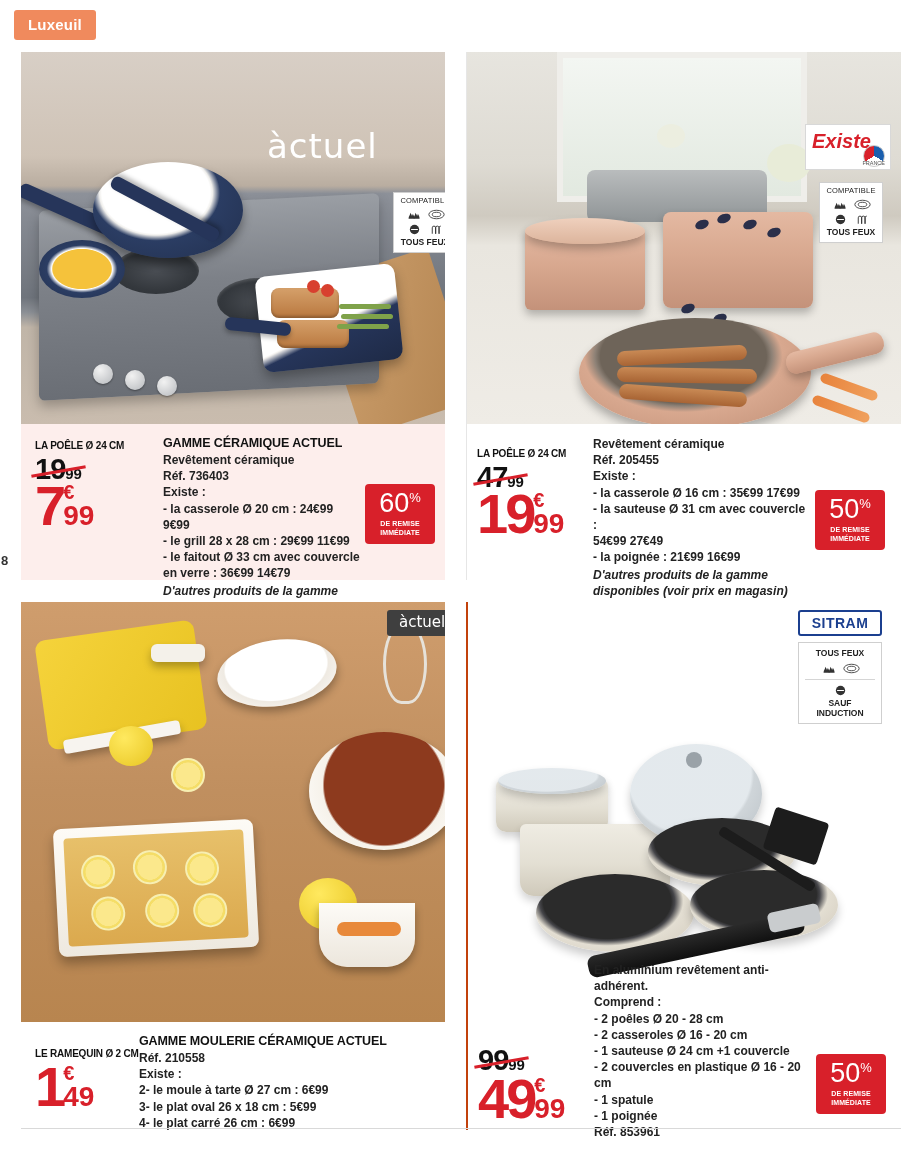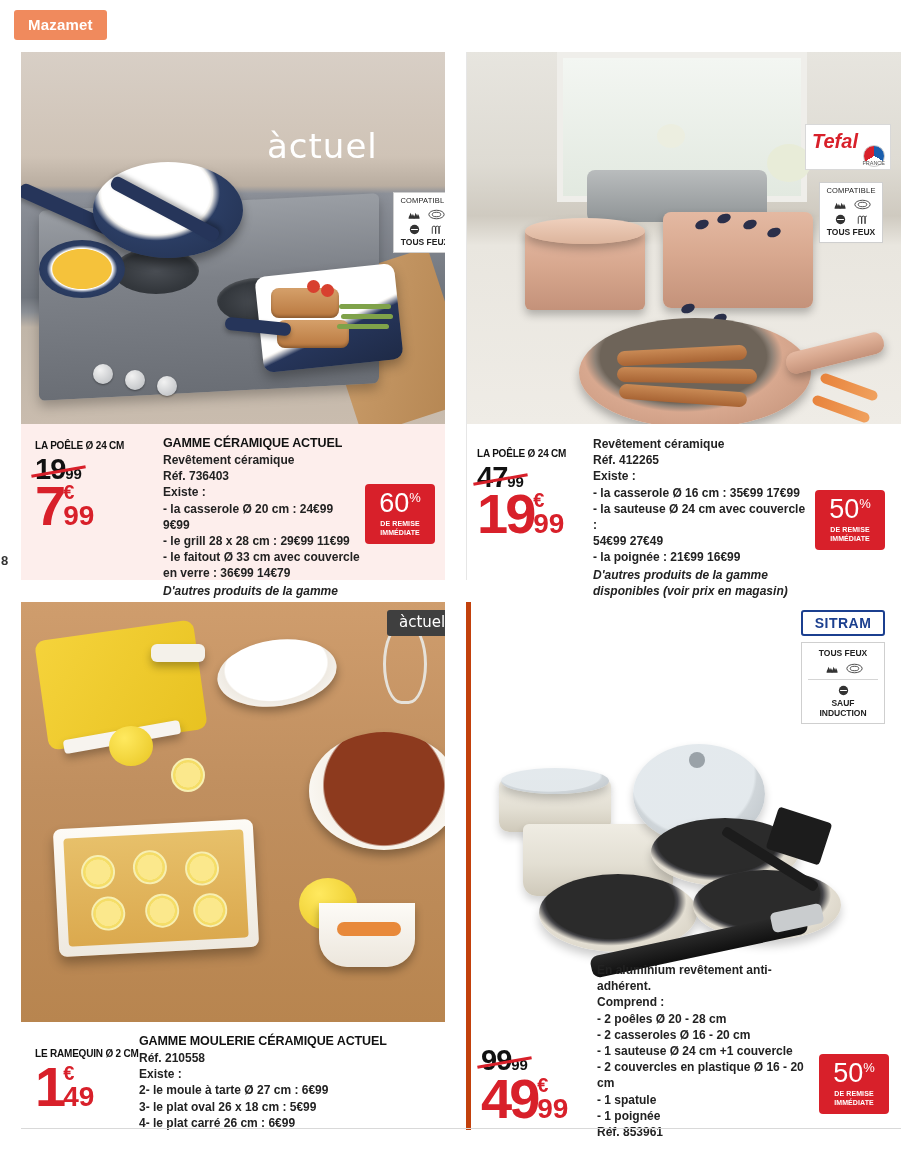--- a/index.html
+++ b/index.html
@@ -42,21 +42,21 @@
   }
   
   .bl-tr { left: 466px; top: 52px; width: 434px; height: 528px; background: #ffffff; border-left:1px solid #e6e6e6;}
   .bl-tr .photo { position:absolute; left:0; top:0; width:434px; height:372px; overflow:hidden; }
 
   
   .bl-bl { left: 21px; top: 602px; width: 424px; height: 528px; background: #ffffff; }
   .bl-bl .photo { position:absolute; left:0; top:0; width:424px; height:420px; overflow:hidden; }
 
   
-  .bl-br { left: 466px; top: 602px; width: 434px; height: 528px; background: #ffffff; border-left:5px solid #c2410c;}
+  .bl-br { left: 466px; top: 602px; width: 434px; height: 528px; background: #ffffff; border-left:2px solid #c2410c;}
   .bl-br .photo { position:absolute; left:0; top:0; width:434px; height:430px; overflow:hidden; }
 
   
   .kitchen1 { position:absolute; inset:0; background:
       linear-gradient(to bottom, #d8cfc6 0%, #cfc3b6 28%, #b9ada0 36%, #8d9199 38%, #6f747c 66%, #8b8f95 70%, #c0b5a8 74%, #c9bcae 100%);
   }
   .hob {
     position:absolute; left:18px; top:150px; width:340px; height:190px;
     background: linear-gradient(to bottom,#9a9ea4,#7d8188 40%,#6a6e75);
     border-radius:6px; box-shadow:0 6px 12px rgba(0,0,0,.25);
@@ -212,21 +212,21 @@
     font-size:9.5px; color:#222;
   }
   .footer b { font-weight:bold; }
   .footline { position:absolute; left:21px; top:1128px; width:880px; height:1px; background:#d9d9d9;}
 </style>
 </head>
 <body>
 
 <div class="page">
 
-  <div class="cat-tab">Mazamet</div>
+  <div class="cat-tab">Luxeuil</div>
 
   <div class="page-num">8</div>
 
   <div class="block bl-tl">
     <div class="photo">
       <div class="kitchen1"></div>
       <div class="board"></div>
       <div class="hob"></div>
       <div class="burner" style="left:92px; top:196px;"></div>
       <div class="burner" style="left:196px; top:226px;"></div>
@@ -332,21 +332,21 @@
       <div class="mussel" style="left:246px; top:262px;"></div>
       <div class="skillet-copper" style="left:112px; top:266px; width:232px; height:110px;"></div>
       <div class="sausage" style="left:150px; top:296px; width:130px; transform:rotate(-3deg);"></div>
       <div class="sausage" style="left:150px; top:316px; width:140px; transform:rotate(1deg);"></div>
       <div class="sausage" style="left:152px; top:336px; width:128px; transform:rotate(4deg);"></div>
       <div class="pot-copper" style="left:318px; top:290px; width:100px; height:22px; border-radius:10px; transform:rotate(-14deg);"></div>
       <div class="carrot" style="left:352px; top:330px;"></div>
       <div class="carrot" style="left:344px; top:352px;"></div>
 
       <div class="tefal" style="left:338px; top:72px;">
-        <span class="t">Tefal</span>
+        <span class="t">Existe</span>
         <span class="circ"></span>
         <span class="fr">FRANCE</span>
       </div>
 
       <div class="compat" style="left:352px; top:130px; width:64px;">
         <div class="title">COMPATIBLE</div>
         <div class="icons">
           <svg class="ic" viewBox="0 0 20 14">
               <g fill="#333">
                 <path d="M3 12c0-3 2-4 2-7 1 2 2 2 2 4 0-1 1-2 1-3 1 2 2 3 2 6z"></path>
@@ -384,24 +384,24 @@
       <div class="newprice" style="margin-top:-4px;">
         <span class="big">19</span><span style="display:inline-block; vertical-align:top; line-height:1;">
           <span class="eur">€</span><br>
           <span class="cts">99</span>
         </span>
       </div>
     </div>
 
     <div class="block" style="left:126px; top:382px; width:215px;">
       <div class="ptext" style="margin-top:2px;">Revêtement céramique</div>
-      <div class="ptext">Réf. 412265</div>
+      <div class="ptext">Réf. 205455</div>
       <div class="ptext">Existe :</div>
       <div class="ptext">- la casserole Ø 16 cm : 35€99 17€99</div>
-      <div class="ptext">- la sauteuse Ø 24 cm avec couvercle :</div>
+      <div class="ptext">- la sauteuse Ø 31 cm avec couvercle :</div>
       <div class="ptext">54€99 27€49</div>
       <div class="ptext">- la poignée : 21€99 16€99</div>
       <div class="ptext" style="font-style:italic; margin-top:1px;">D'autres produits de la gamme disponibles (voir prix en magasin)</div>
     </div>
 
     <div class="remise" style="left:348px; top:438px; width:70px;">
       <div class="pct"><span>50</span><sup>%</sup></div>
       <div class="sub">DE REMISE IMMÉDIATE</div>
     </div>
   </div>

